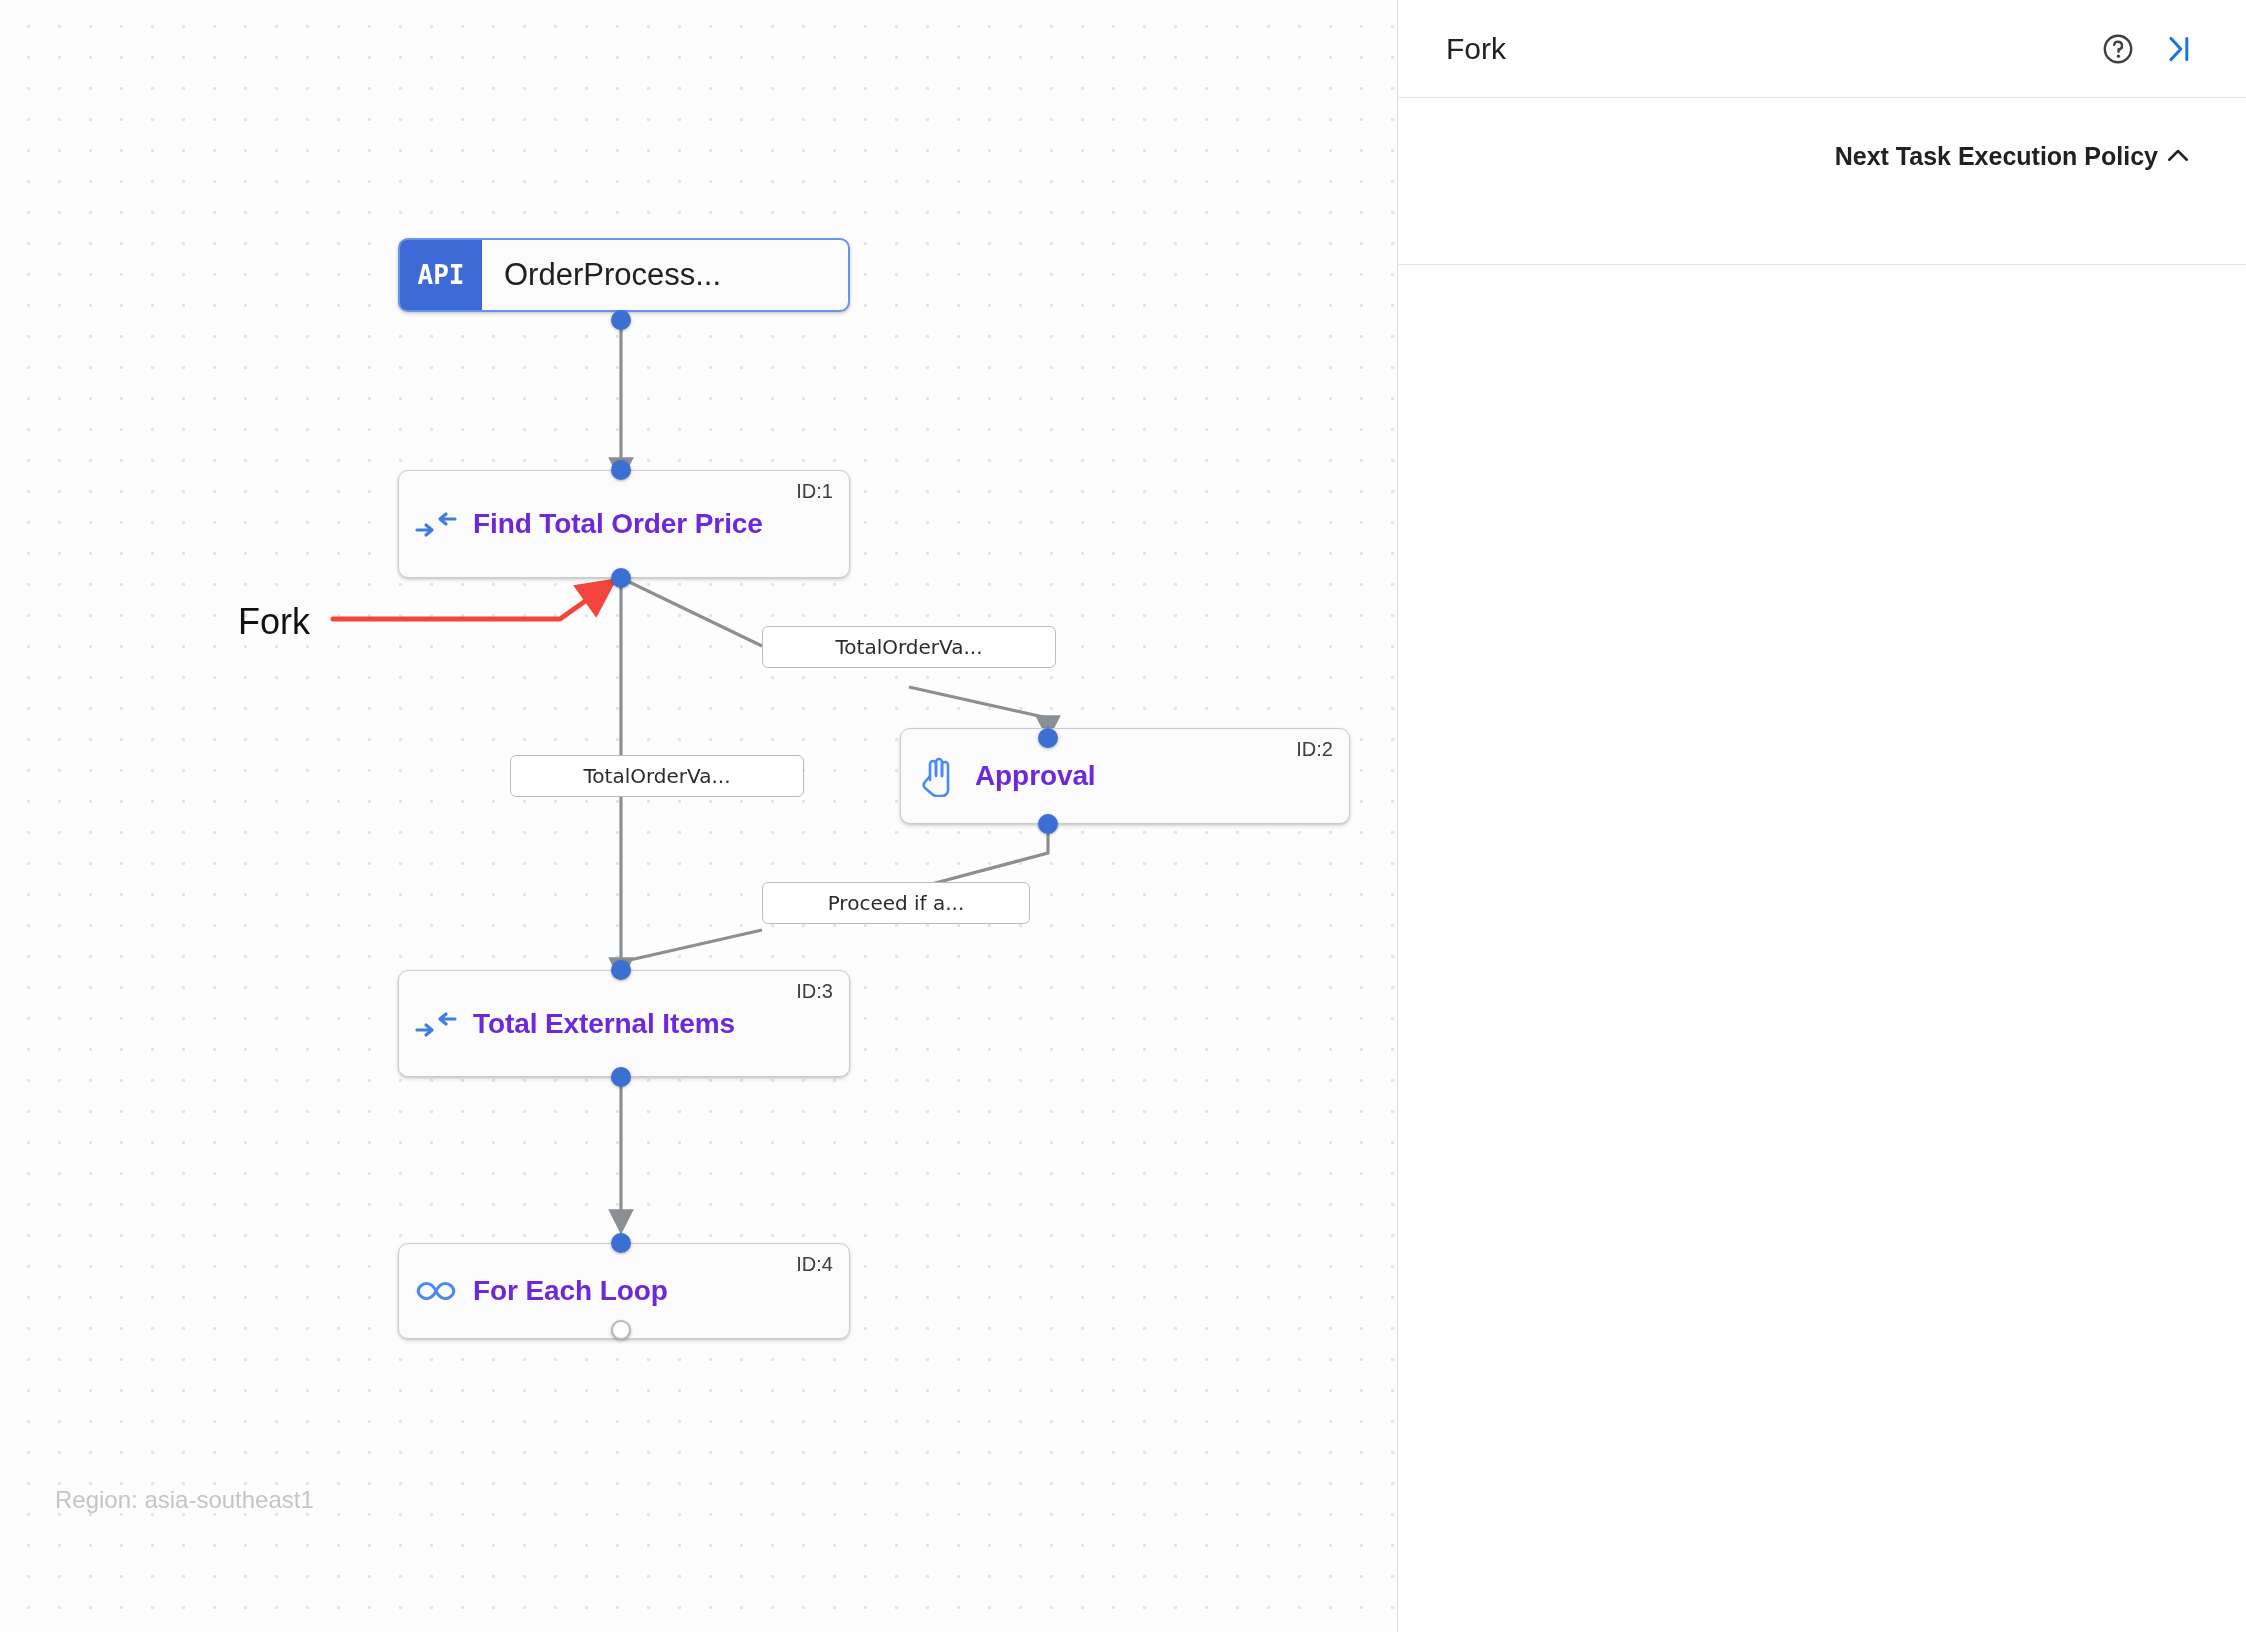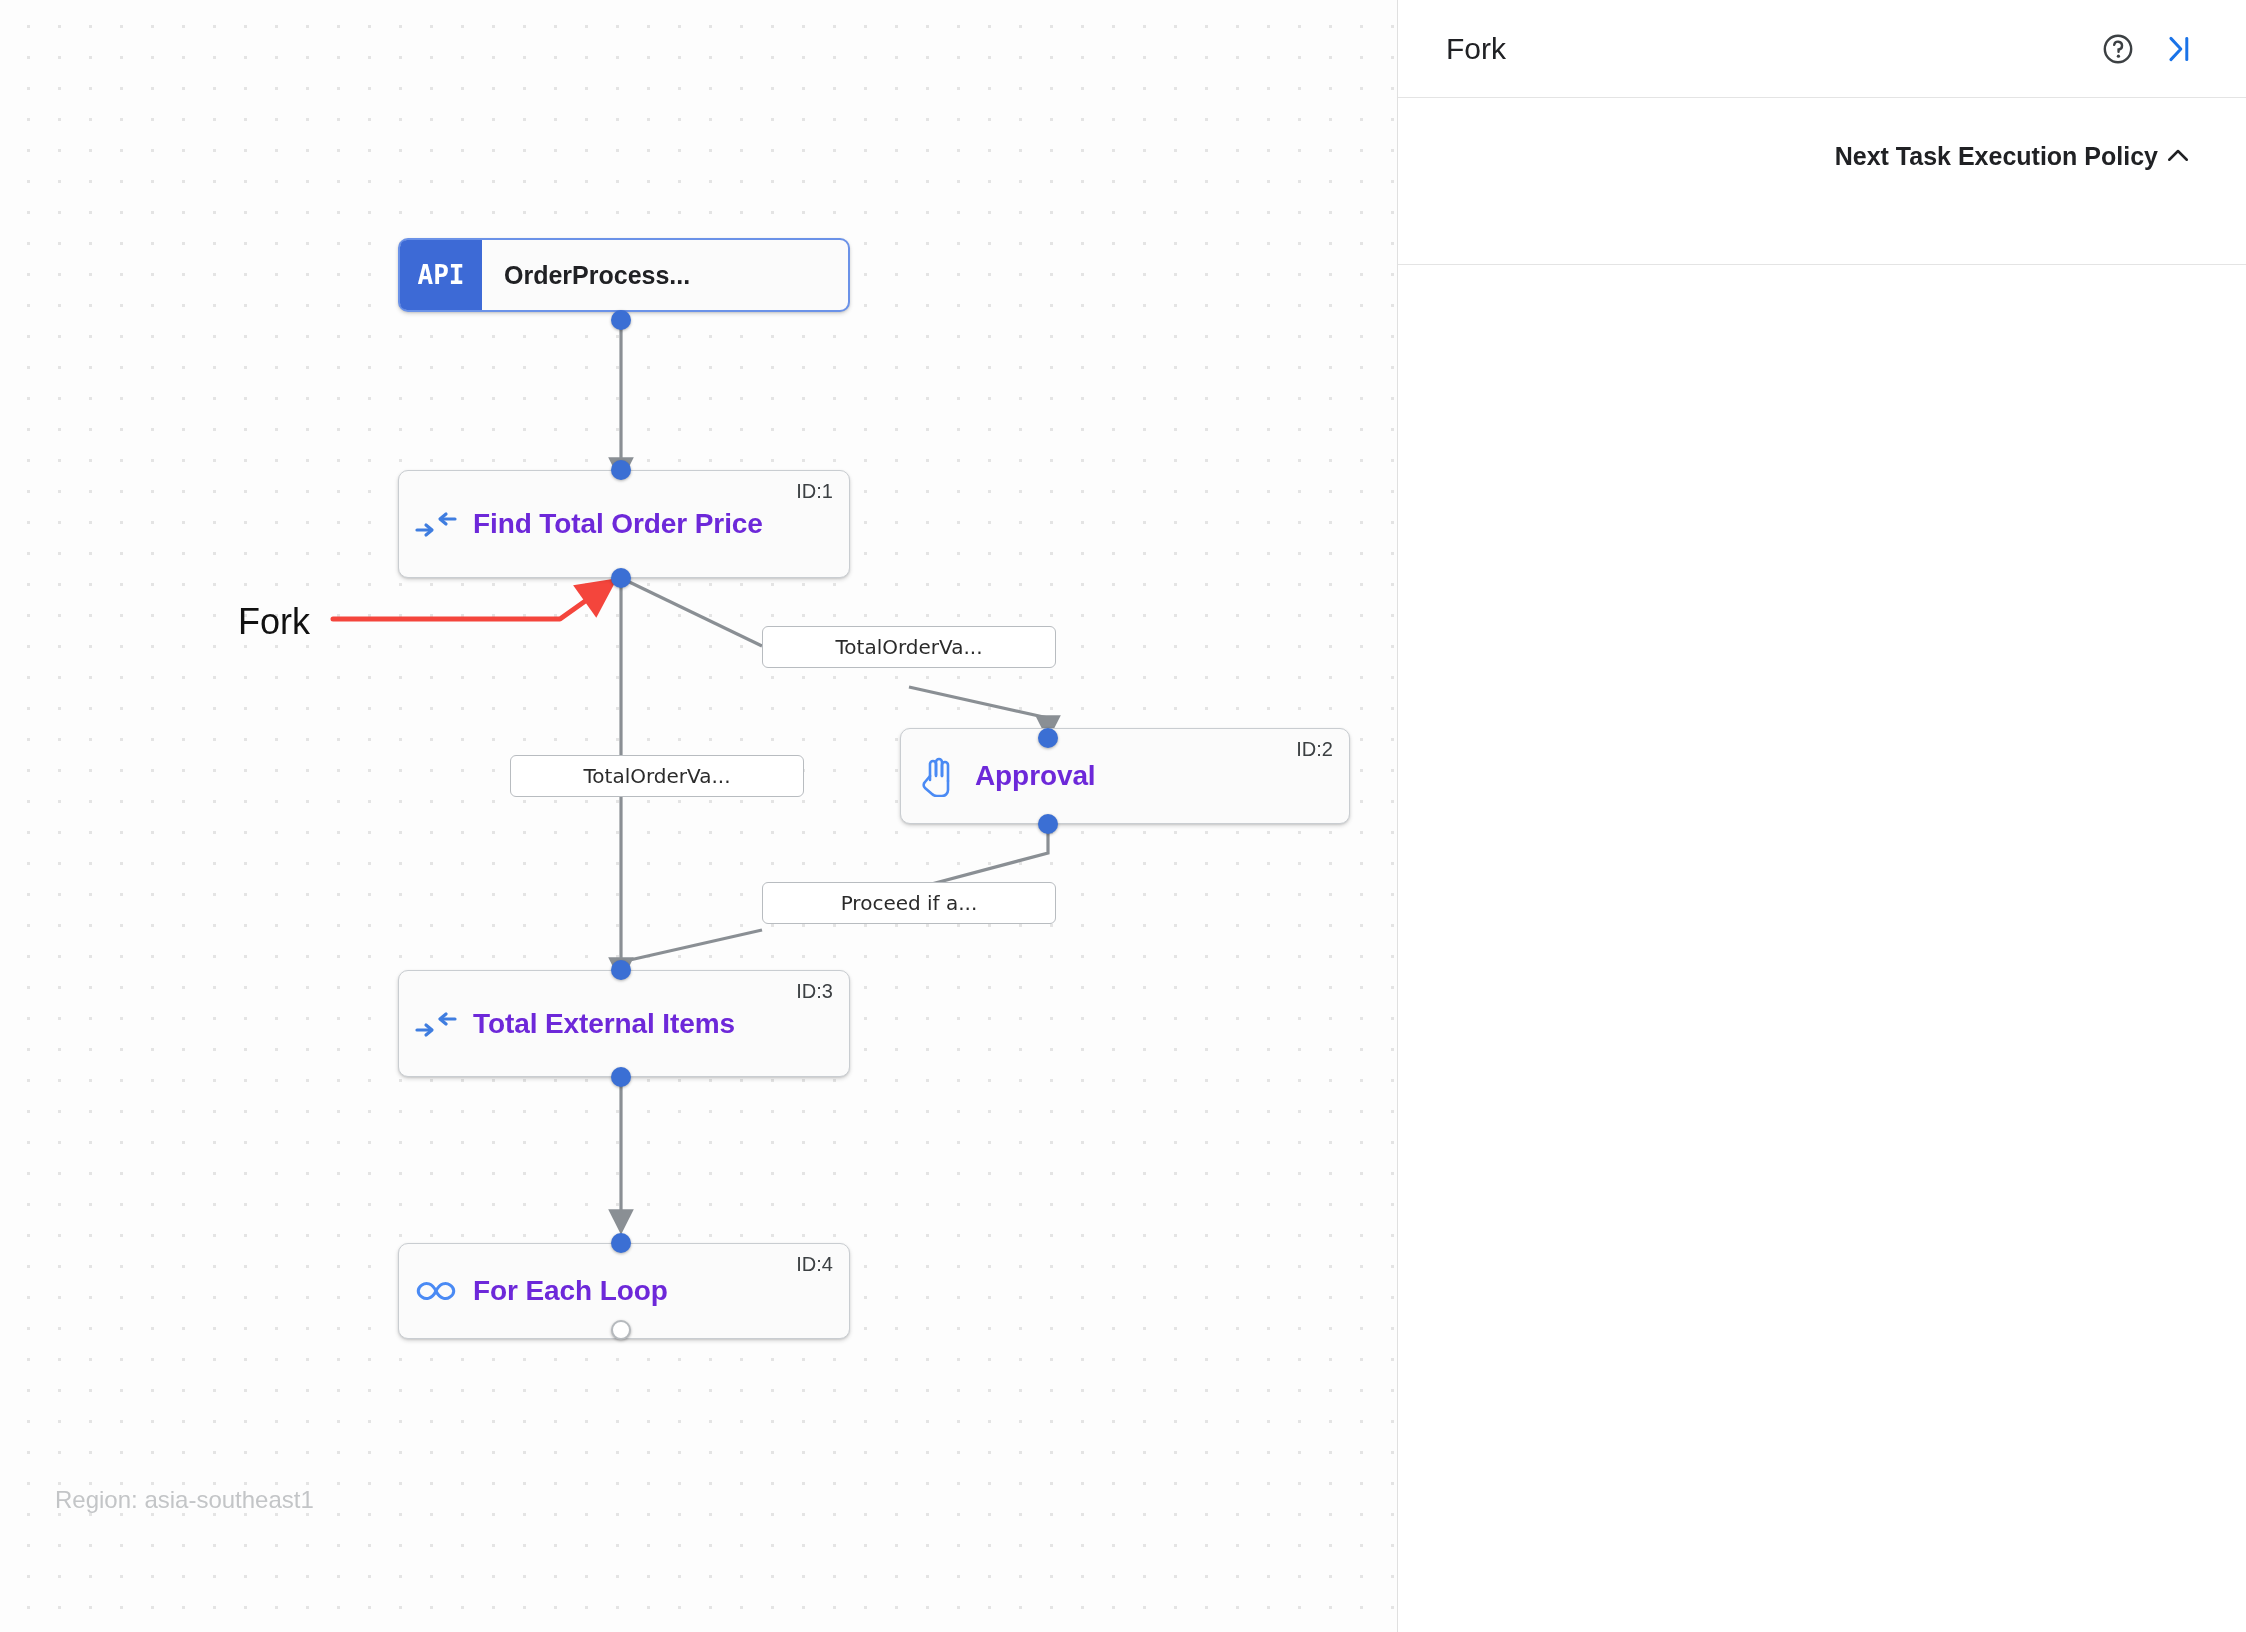--- a/index.html
+++ b/index.html
@@ -67,21 +67,21 @@
     background: #3d6ad6;
     border-radius: 7px 0 0 7px;
     display: flex; align-items: center; justify-content: center;
     flex: 0 0 82px;
   }
   .api-badge span {
     color: #ffffff; font-weight: 700; font-size: 26px;
     font-family: "DejaVu Sans Mono", monospace; letter-spacing: 0px;
   }
   .api-title {
-    font-size: 25px; color: #202124; font-weight: 700;
+    font-size: 31px; color: #202124; font-weight: 400;
     padding-left: 22px; white-space: nowrap;
   }
 
   
   .port {
     position: absolute;
     width: 20px; height: 20px;
     border-radius: 50%;
     background: #3b6fd4;
     transform: translate(-50%, -50%);
@@ -301,21 +301,21 @@
         </div>
         <div class="node-title">For Each Loop</div>
         <div class="node-id">ID:4</div>
       </div>
     </div>
     <div class="port" style="left:621px; top:1243px;"></div>
     <div class="port hollow" style="left:621px; top:1330px;"></div>
 
     <div class="edge-label" style="left:762px; top:626px; width:294px;">TotalOrderVa...</div>
     <div class="edge-label" style="left:510px; top:755px; width:294px;">TotalOrderVa...</div>
-    <div class="edge-label" style="left:762px; top:882px; width:294px;">Proceed if a...</div>
+    <div class="edge-label" style="left:762px; top:882px; width:268px;">Proceed if a...</div>
 
     <div id="annotation-label">Fork</div>
 
     <div id="region-text">Region: asia-southeast1</div>
   </div>
 
   <div id="panel">
 
     <div id="panel-header">
       <div id="panel-title">Fork</div>

